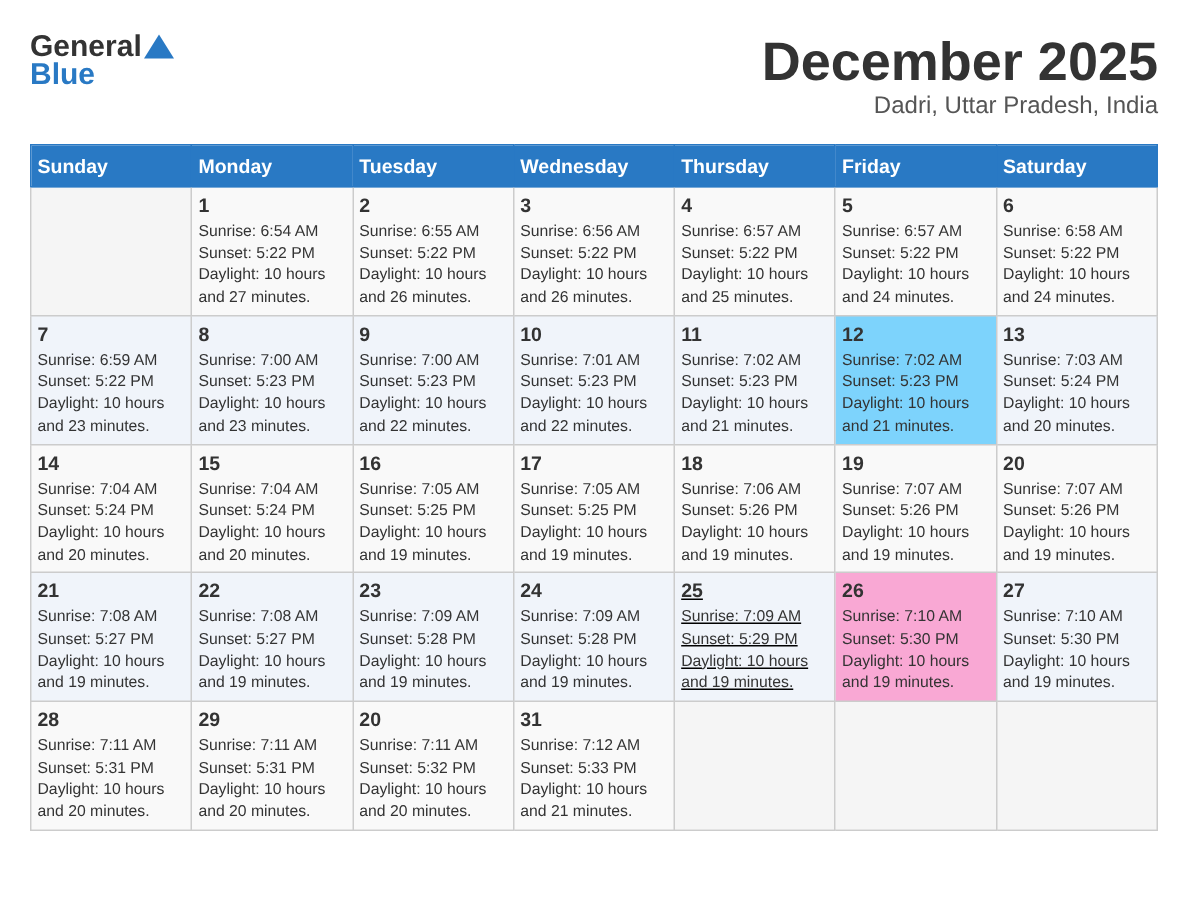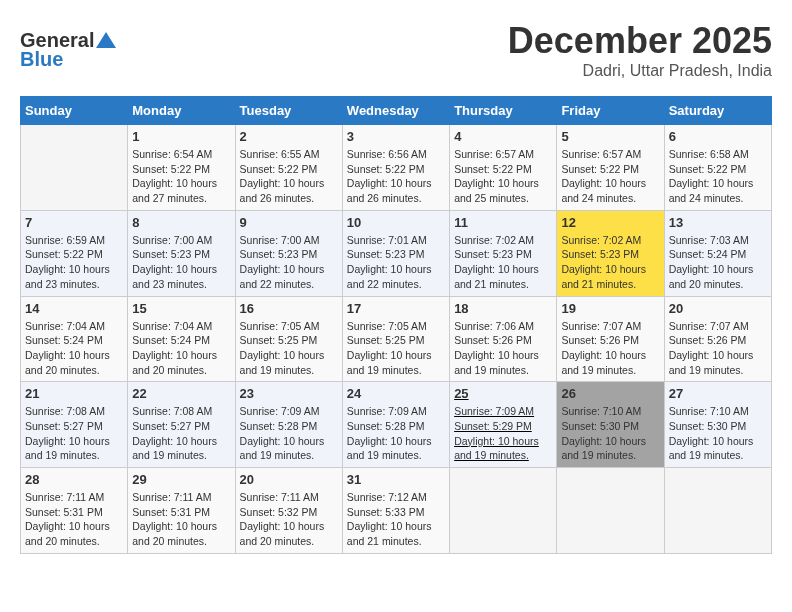--- a/index.html
+++ b/index.html
@@ -6,21 +6,21 @@
     body {
       font-family: Arial, sans-serif;
       background: #fff;
       width: 792px;
       min-height: 612px;
       padding: 20px;
     }
     .header-area {
       display: flex;
       justify-content: space-between;
-      align-items: center;
+      align-items: flex-start;
       margin-bottom: 16px;
     }
     .logo {
       display: flex;
       flex-direction: column;
       align-items: flex-start;
     }
     .logo-row {
       display: flex;
       align-items: center;
@@ -186,21 +186,21 @@
 Daylight: 10 hours
 and 22 minutes.</div>
         </td>
         <td style="background: rgb(240, 244, 250);">
           <span class="day-number">11</span>
           <div class="day-info" style="white-space: pre-line;">Sunrise: 7:02 AM
 Sunset: 5:23 PM
 Daylight: 10 hours
 and 21 minutes.</div>
         </td>
-        <td style="background: #fde047; margin-top: 38px;">
+        <td style="background: #7dd3fc; margin-top: 38px;">
           <span class="day-number">12</span>
           <div class="day-info" style="white-space: pre-line;">Sunrise: 7:02 AM
 Sunset: 5:23 PM
 Daylight: 10 hours
 and 21 minutes.</div>
         </td>
         <td style="background: rgb(240, 244, 250);">
           <span class="day-number">13</span>
           <div class="day-info" style="white-space: pre-line;">Sunrise: 7:03 AM
 Sunset: 5:24 PM
@@ -288,21 +288,21 @@
 Daylight: 10 hours
 and 19 minutes.</div>
         </td>
         <td style="background: rgb(240, 244, 250); text-decoration: underline;">
           <span class="day-number">25</span>
           <div class="day-info" style="white-space: pre-line;">Sunrise: 7:09 AM
 Sunset: 5:29 PM
 Daylight: 10 hours
 and 19 minutes.</div>
         </td>
-        <td style="background: #a3a3a3;">
+        <td style="background: #f9a8d4;">
           <span class="day-number">26</span>
           <div class="day-info" style="white-space: pre-line;">Sunrise: 7:10 AM
 Sunset: 5:30 PM
 Daylight: 10 hours
 and 19 minutes.</div>
         </td>
         <td style="background: rgb(240, 244, 250);">
           <span class="day-number">27</span>
           <div class="day-info" style="white-space: pre-line;">Sunrise: 7:10 AM
 Sunset: 5:30 PM

